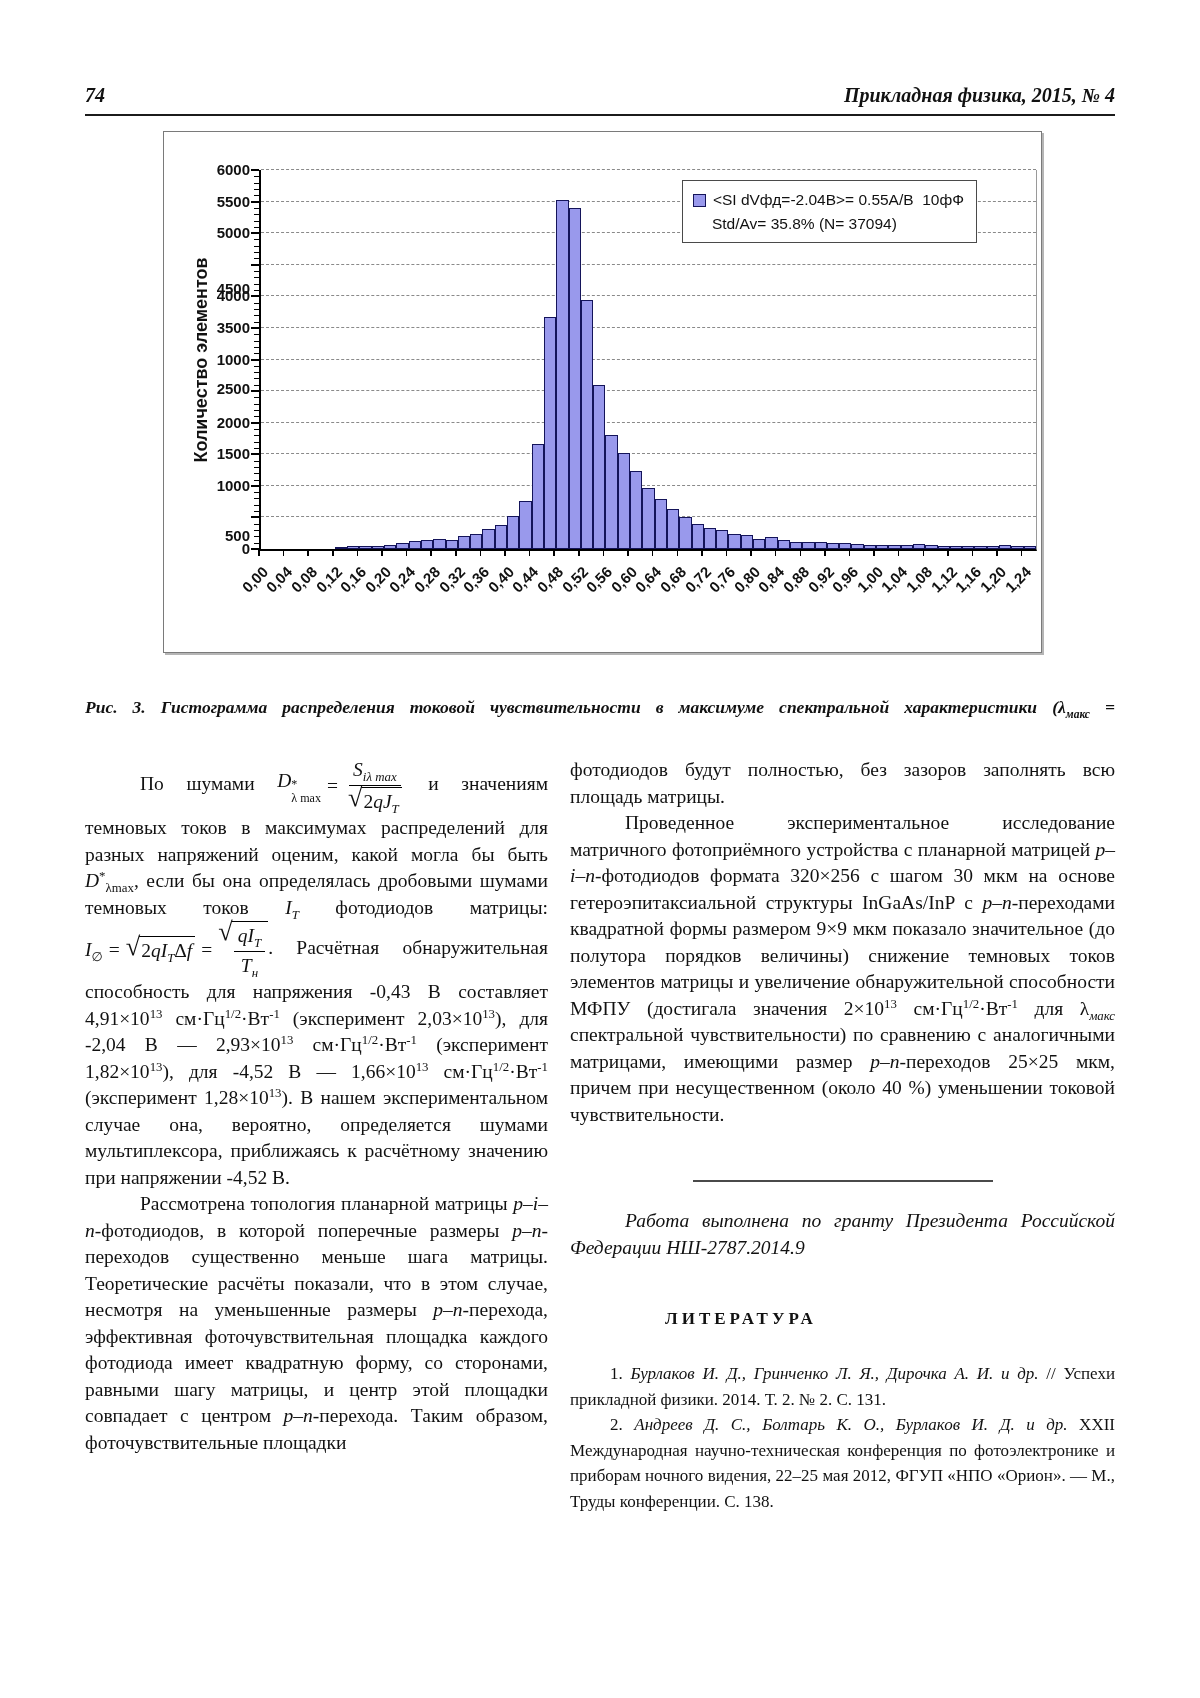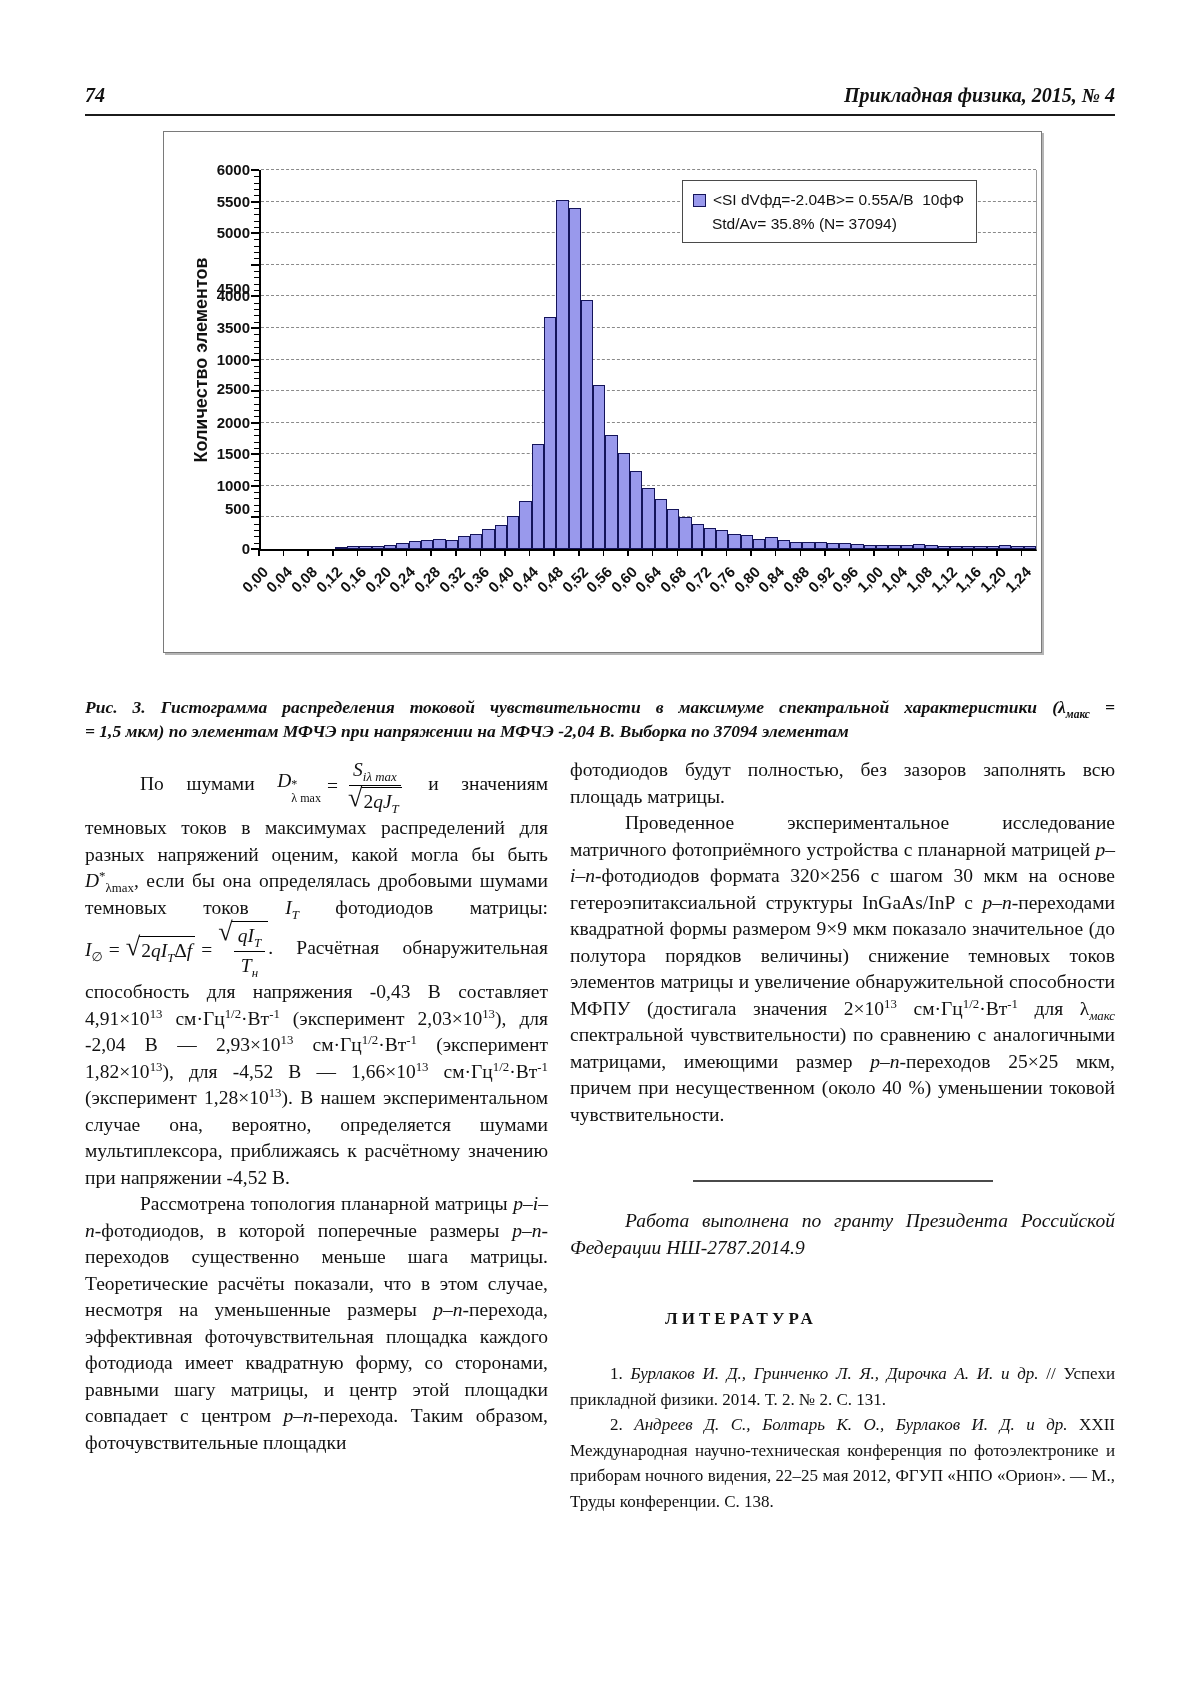--- a/index.html
+++ b/index.html
@@ -191,21 +191,21 @@
       </div>
     <div class="legend">
       <div class="legend-row">
         <span class="lgmark" id="lgmark" style="background: rgb(153, 153, 236); border: 1.5px solid rgb(20, 20, 90);"></span>
         <span>&lt;SI dVфд=-2.04В&gt;= 0.55А/В  10фФ</span>
       </div>
       <div class="legend-row2">Std/Av= 35.8% (N= 37094)</div>
     </div>
   <div class="ytick-lbl" style="top: 408px;">0</div>
       <div class="ytick" style="left: 87px; width: 8px; height: 2px; top: 416px;"></div>
-      <div class="ytick-lbl" style="top: 368px;">500</div>
+      <div class="ytick-lbl" style="top: 395px;">500</div>
       <div class="ytick" style="left: 87px; width: 8px; height: 2px; top: 384.417px;"></div>
       <div class="ytick-lbl" style="top: 344.833px;">1000</div>
       <div class="ytick" style="left: 87px; width: 8px; height: 2px; top: 352.833px;"></div>
       <div class="ytick-lbl" style="top: 313.25px;">1500</div>
       <div class="ytick" style="left: 87px; width: 8px; height: 2px; top: 321.25px;"></div>
       <div class="ytick-lbl" style="top: 281.667px;">2000</div>
       <div class="ytick" style="left: 87px; width: 8px; height: 2px; top: 289.667px;"></div>
       <div class="ytick-lbl" style="top: 248px;">2500</div>
       <div class="ytick" style="left: 87px; width: 8px; height: 2px; top: 258.083px;"></div>
       <div class="ytick-lbl" style="top: 218.5px;">1000</div>
@@ -299,21 +299,20 @@
       <div class="xtick" style="left: 733.933px; top: 417px; width: 1.5px; height: 7px;"></div>
       <div class="xtick" style="left: 758.536px; top: 417px; width: 1.5px; height: 7px;"></div>
       <div class="xtick" style="left: 783.139px; top: 417px; width: 1.5px; height: 7px;"></div>
       <div class="xtick" style="left: 807.742px; top: 417px; width: 1.5px; height: 7px;"></div>
       <div class="xtick" style="left: 832.345px; top: 417px; width: 1.5px; height: 7px;"></div>
       <div class="xtick" style="left: 856.948px; top: 417px; width: 1.5px; height: 7px;"></div>
     </div>
 
   <div class="caption">
     <div class="l1"><span>Рис. 3. Гистограмма распределения токовой чувствительности в максимуме спектральной характеристики (λ</span><span class="sub">макс</span><span> =</span></div>
-    <div class="l2"><span>= 1,5 мкм) по элементам МФЧЭ при напряжении на МФЧЭ -2,04 В. Выборка по 37094 элементам</span></div>
   </div>
 
   <div class="cols">
 
     <div class="col-l">
       <p class="para">
         <span><span>По шумами </span></span><span class="fm">
             <span><i>D</i><span class="supsub">
                 <span>*</span>
                 <span>λ max</span>

